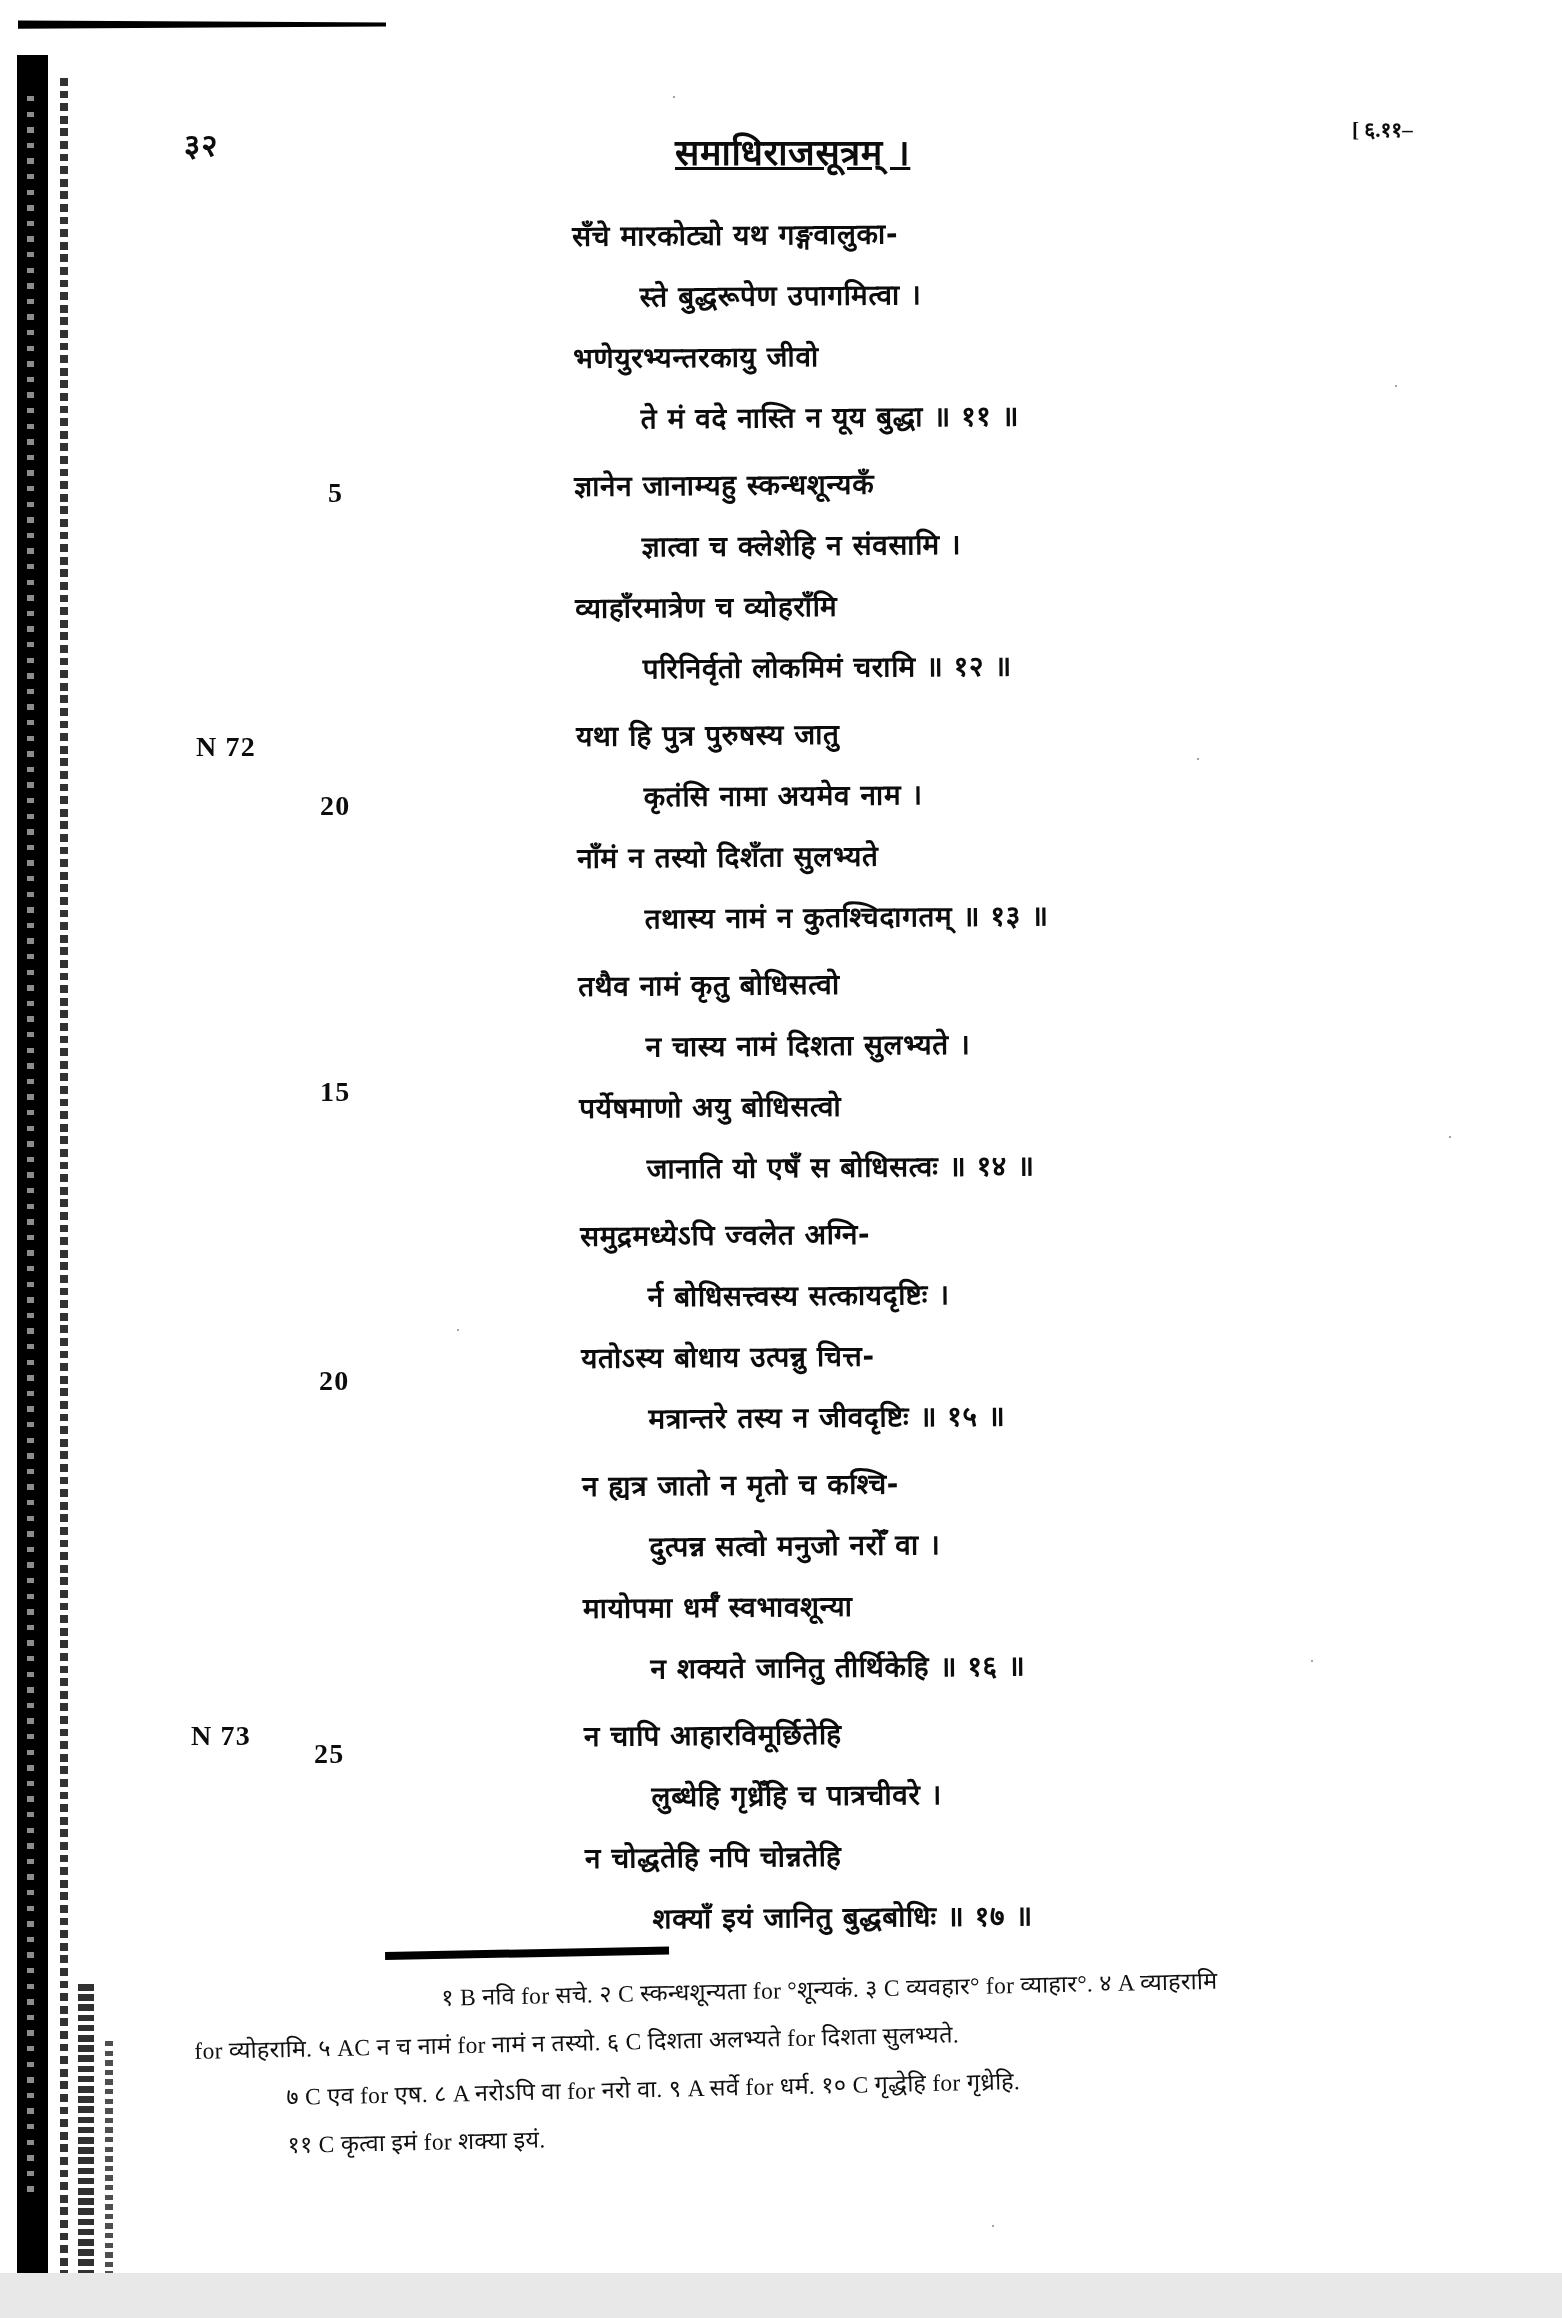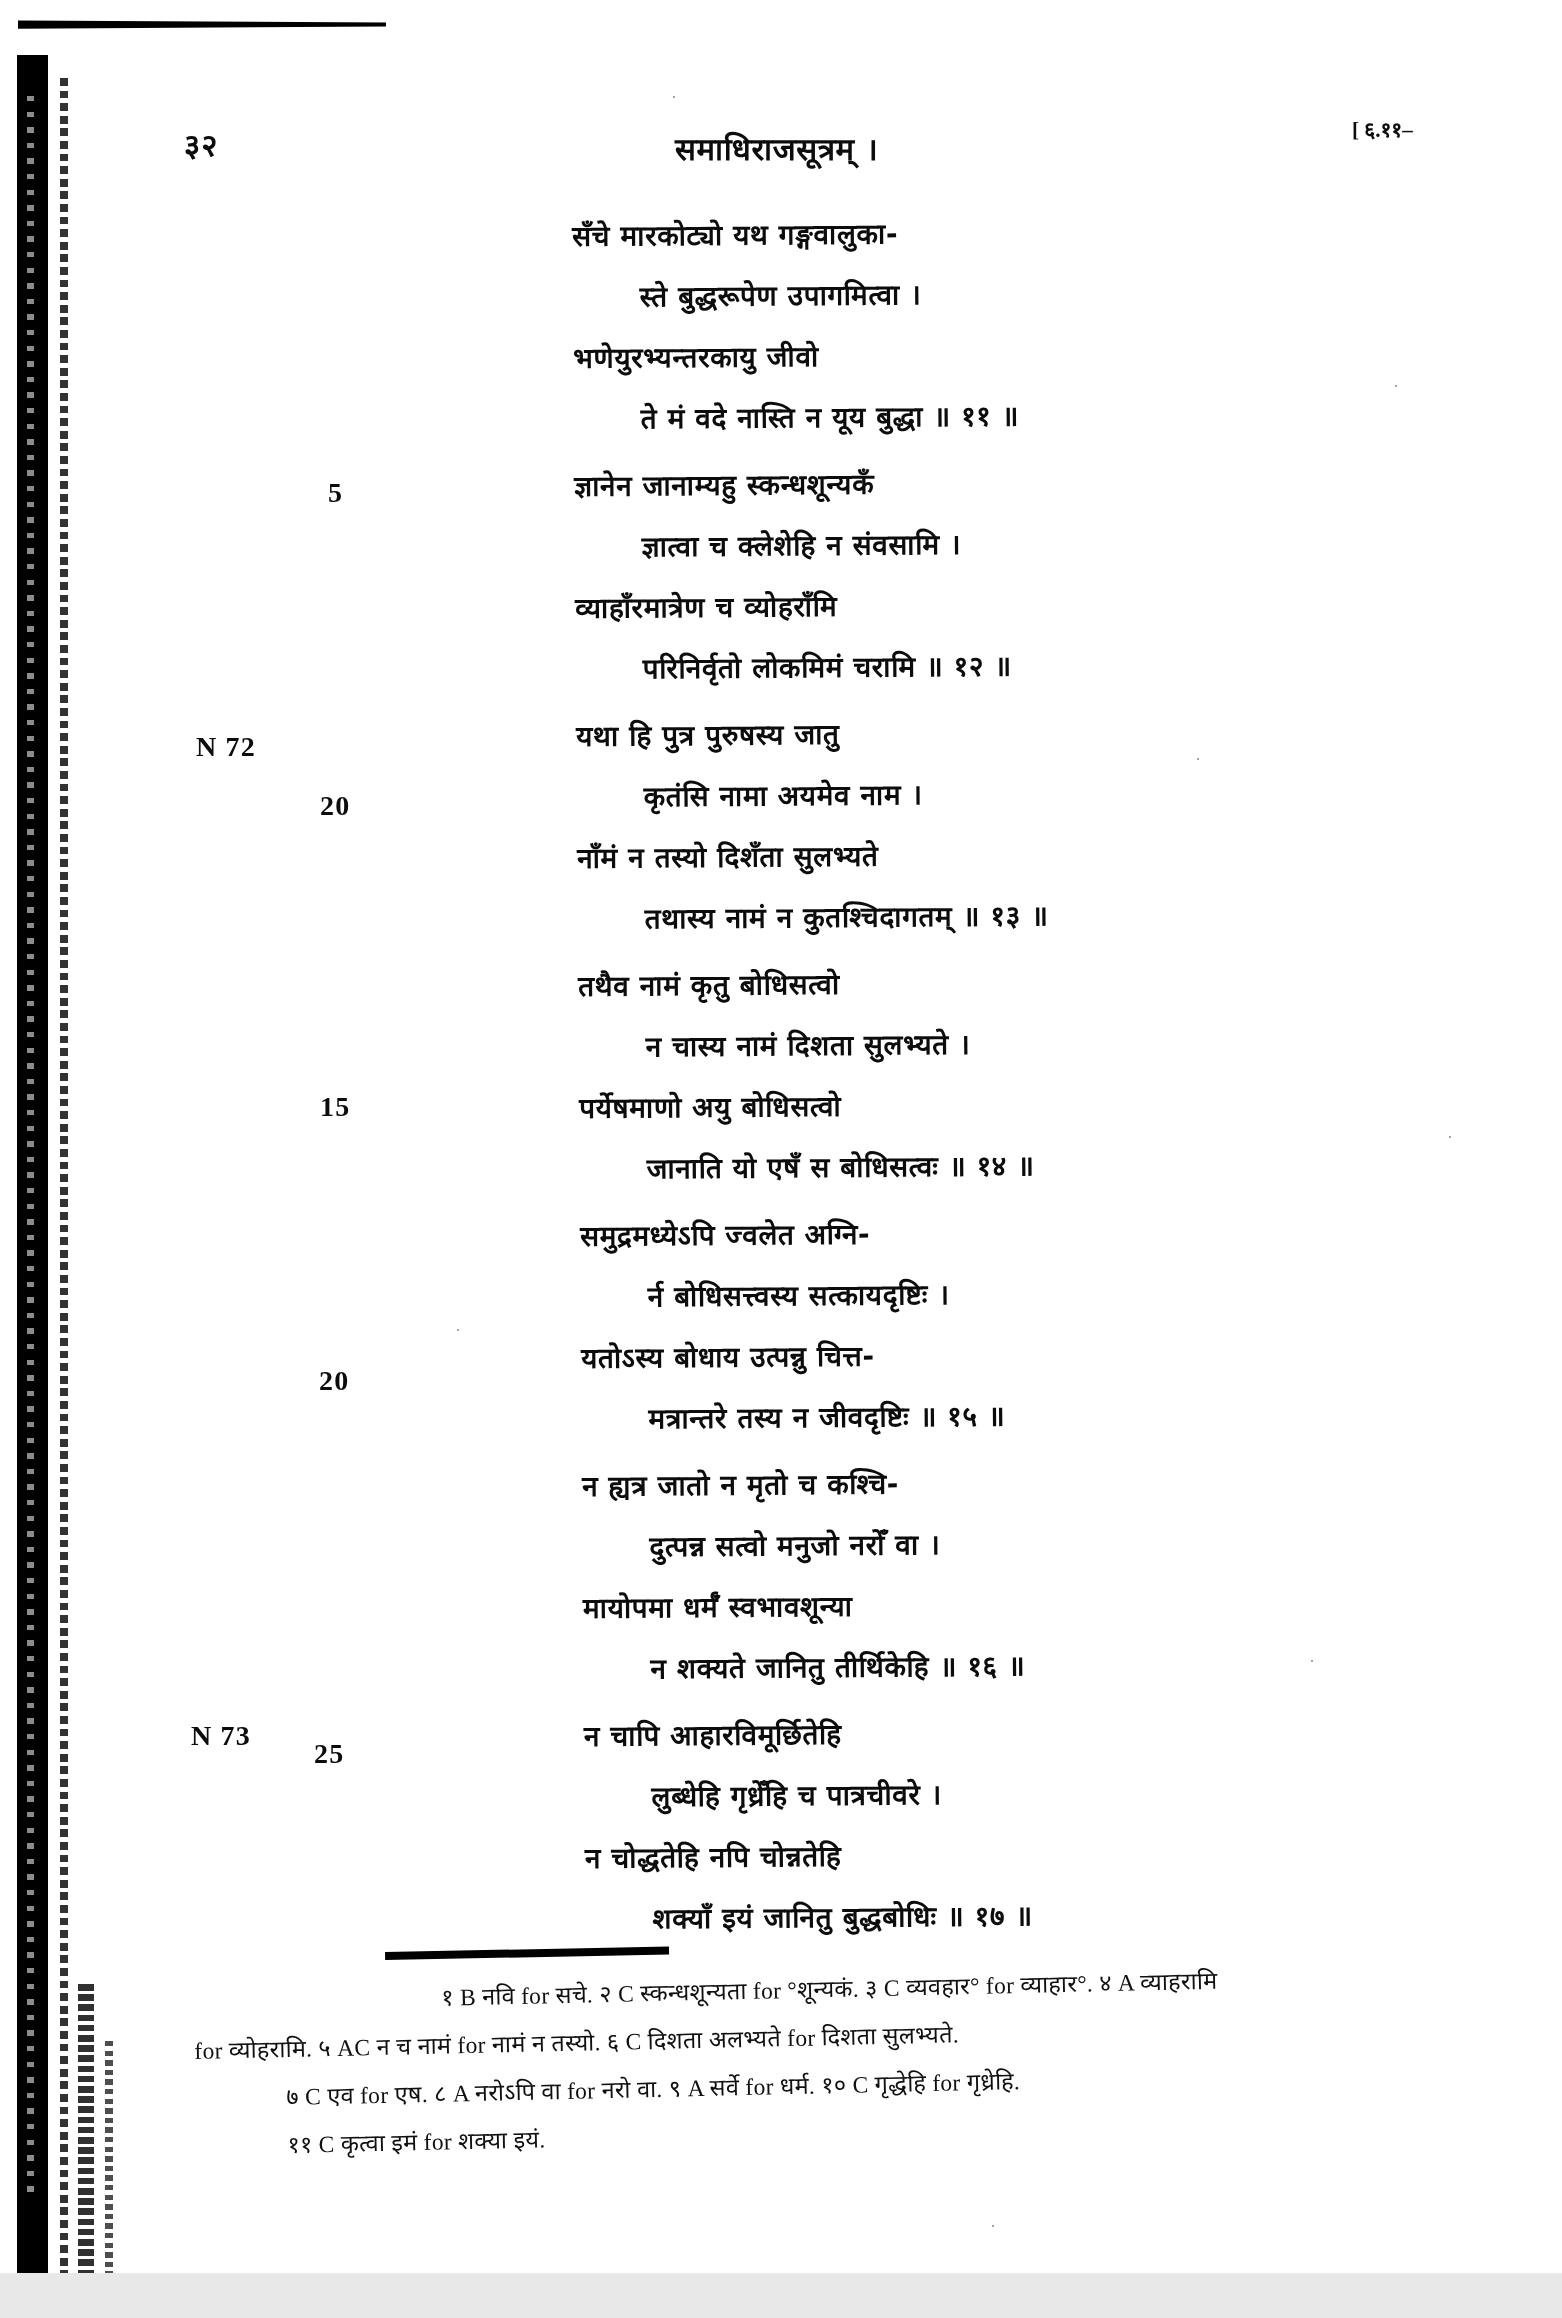--- a/index.html
+++ b/index.html
@@ -33,32 +33,32 @@
     opacity:.8;
   }
   .top-rule{
     position:absolute;left:18px;top:20.4px;width:368px;height:8.4px;background:#000;
     clip-path:polygon(0 0,100% 25%,100% 72%,0 100%);
   }
   .speck{position:absolute;width:2.4px;height:2.4px;background:#333;border-radius:50%;opacity:.6;}
 
   
   .folio-number{position:absolute;left:184px;top:123px;font-size:31px;font-weight:700;letter-spacing:1.2px;}
-  .running-title{position:absolute;left:675px;top:127px;font-size:31px;font-weight:700;letter-spacing:0.6px;}
+  .running-title{position:absolute;left:675px;top:127px;font-size:36px;font-weight:700;letter-spacing:0.6px;text-decoration:underline;}
   .header-ref{position:absolute;left:1352px;top:115px;font-size:21px;font-weight:700;font-family:"Liberation Serif","DejaVu Sans",serif;}
 
   
   .margin-note{
     position:absolute;font-family:"Liberation Serif",serif;
     font-size:28px;font-weight:700;letter-spacing:1.2px;color:#0c0c0c;
   }
   .m-l5{left:328px;top:477px;}
   .m-n72{left:196px;top:731px;}
   .m-l10{left:320px;top:790px;}
-  .m-l15{left:320px;top:1076px;margin-top:15px;}
+  .m-l15{left:320px;top:1076px;}
   .m-l20{left:319px;top:1365px;text-align:center;}
   .m-n73{left:191px;top:1720px;}
   .m-l25{left:314px;top:1720px;margin-top:18px;}
 
   
   .verse-column{
     position:absolute;left:572px;top:206px;width:974px;
     transform:rotate(-0.45deg);transform-origin:left top;
   }
   .verse{margin:0 0 6px 0;}

